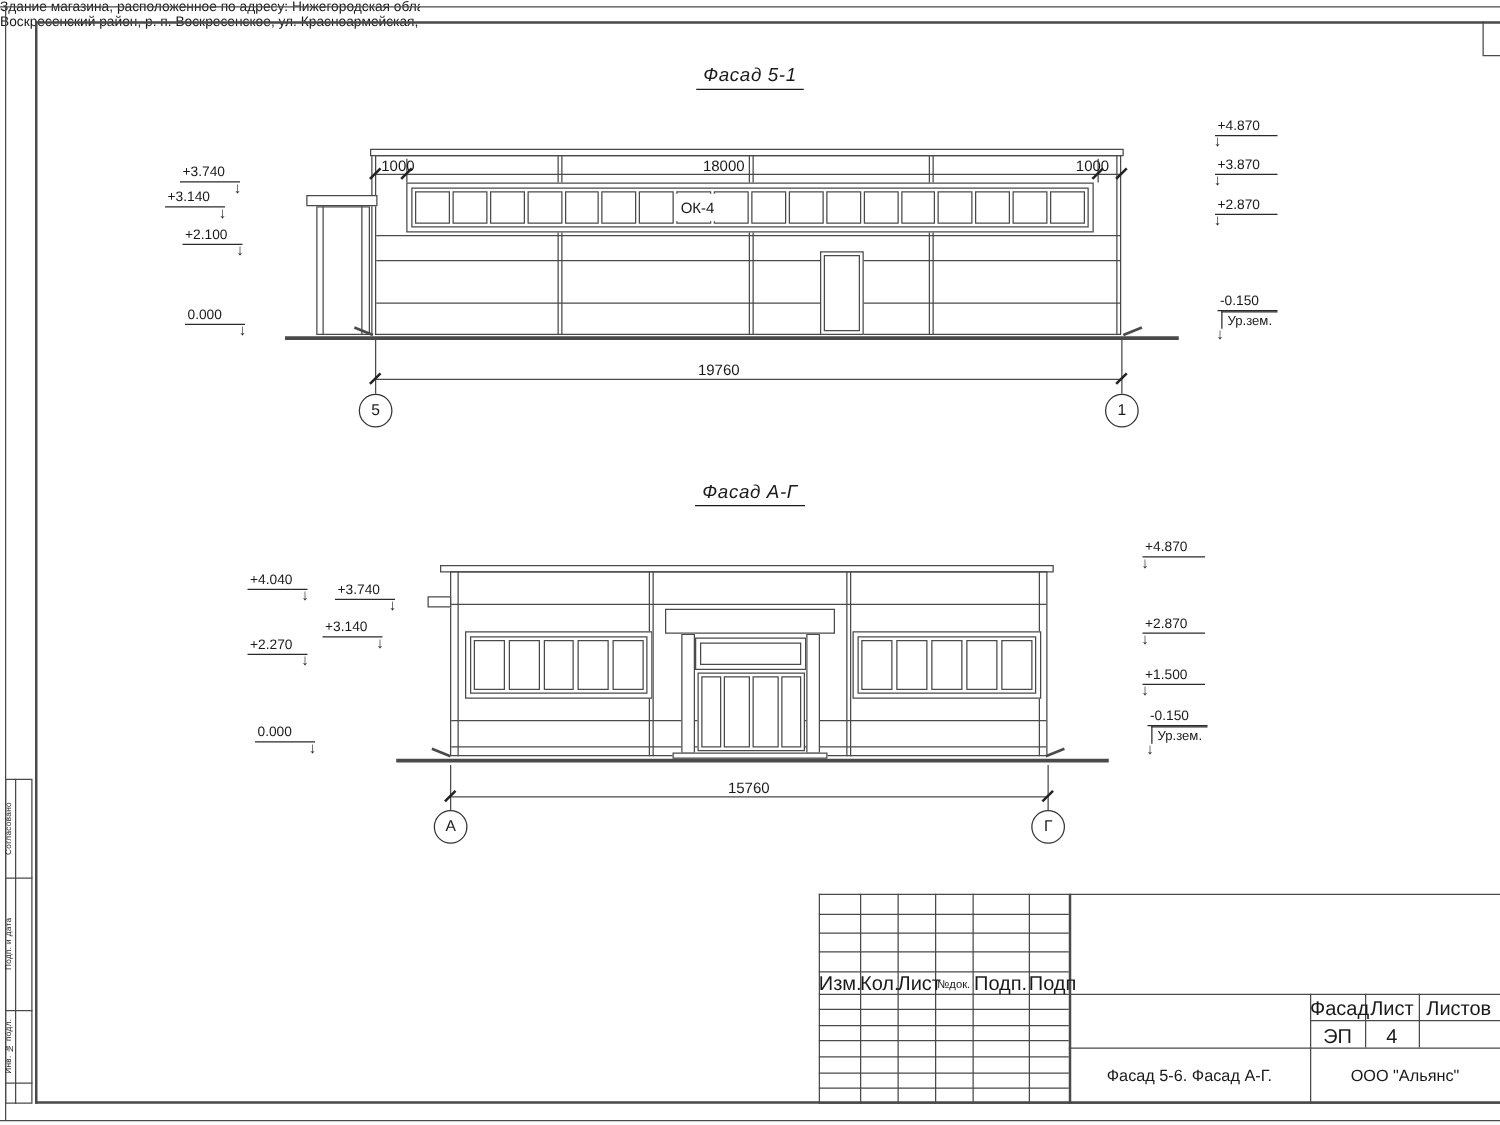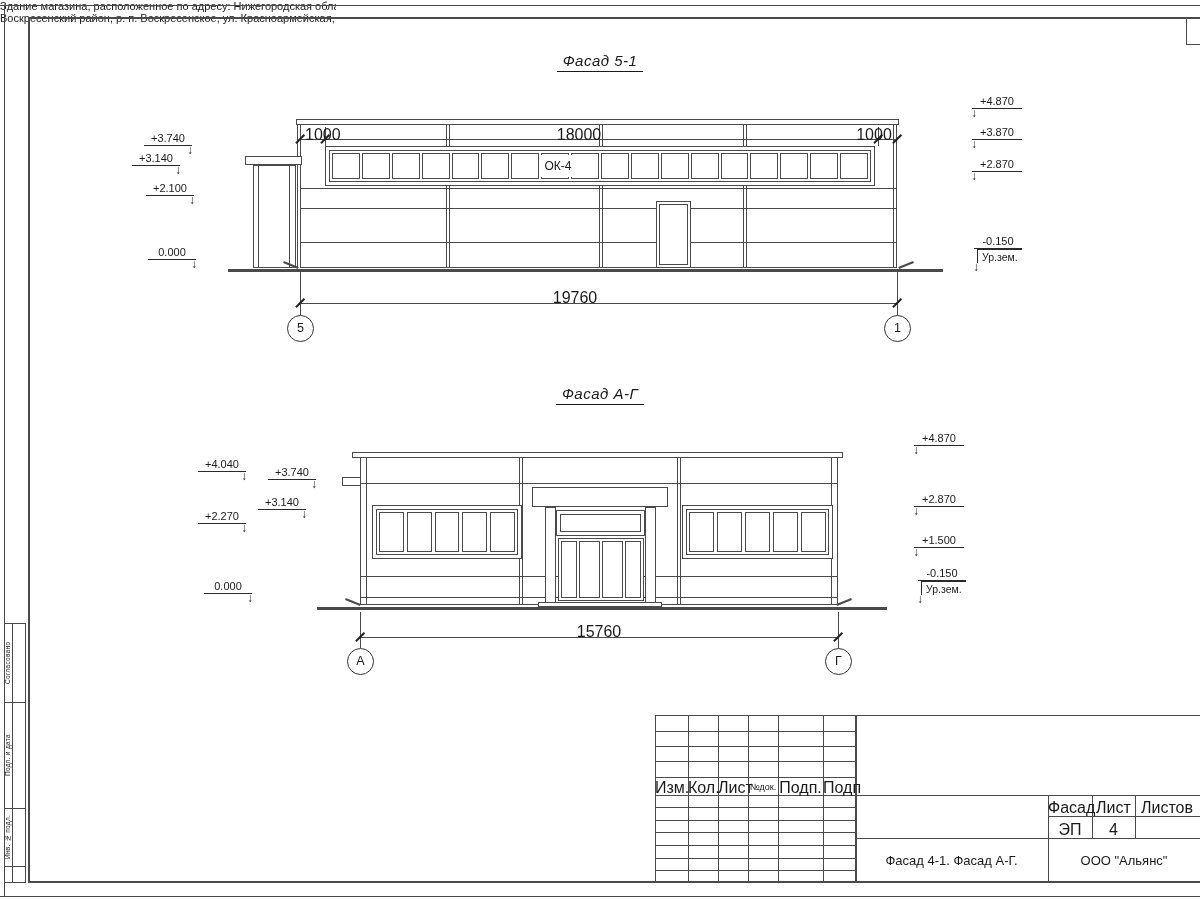--- a/index.html
+++ b/index.html
@@ -8,25 +8,25 @@
   .hl{position:absolute;height:1px;background:#4a4a4a;}
   .vl{position:absolute;width:1px;background:#4a4a4a;}
   .rc{position:absolute;border:1px solid #4a4a4a;box-sizing:border-box;}
   .w{background:#fff;}
   .joint{position:absolute;width:4px;border-left:1px solid #4a4a4a;border-right:1px solid #4a4a4a;box-sizing:border-box;}
   .panes{position:absolute;border:1.5px solid #4a4a4a;background:#fff;display:flex;gap:2px;padding:2px;box-sizing:border-box;}
   .pane{flex:1 1 0;border:1px solid #4a4a4a;min-width:0;background:#fff;}
   .doorpanes .pane:nth-child(2),.doorpanes .pane:nth-child(3){flex:1.4 1 0;}
   .dtitle{position:absolute;text-align:center;font-size:15px;font-style:italic;white-space:nowrap;}
   .dtitle span{border-bottom:1.2px solid #1a1a1a;padding:0 6px 2px;letter-spacing:.5px;}
-  .dim{position:absolute;font-size:16px;text-align:center;white-space:nowrap;}
+  .dim{position:absolute;font-size:12px;text-align:center;white-space:nowrap;}
   .tick{position:absolute;width:12px;height:1.5px;background:#222;transform:rotate(-45deg);}
   .axis{position:absolute;width:25px;height:25px;border:1.2px solid #333;border-radius:50%;
         background:#fff;text-align:center;line-height:25px;font-size:12.5px;}
-  .elev{position:absolute;font-size:11px;text-align:center;line-height:12px;}
+  .elev{position:absolute;font-size:11px;line-height:12px;}
   .elev .t{display:block;border-bottom:1px solid #2a2a2a;padding:0 2px 1px;white-space:nowrap;}
   .elev .a{position:absolute;top:100%;font-size:12px;line-height:10px;margin-top:-1px;color:#222;}
   .elev-l .a{right:-1px;}
   .elev-r .a{left:-1px;}
   .elev .a2{top:calc(100% + 14px);}
   .urzem{position:absolute;top:100%;left:3px;border-left:1px solid #2a2a2a;border-top:1px solid #2a2a2a;
          padding:1px 4px 0;font-size:10.5px;white-space:nowrap;}
   .note{position:absolute;font-size:13px;line-height:16px;white-space:nowrap;}
   .tb{position:absolute;font-size:16px;text-align:center;white-space:nowrap;}
   .tbs{font-size:9px;}
@@ -285,21 +285,21 @@
   <div class="vl" style="left:1135px;top:795px;height:43px"></div>
   <div class="hl" style="left:1048px;top:816px;width:152px"></div>
 
   <div class="tb11" style="left:862px;top:756px;width:336px">Здание магазина, расположенное по адресу: Нижегородская область,</div>
   <div class="tb11" style="left:862px;top:770px;width:336px">Воскресенский район, р. п. Воскресенское, ул. Красноармейская, д. 1</div>
   <div class="tb" style="left:1048px;top:799px;width:44px">Фасад</div>
   <div class="tb" style="left:1092px;top:799px;width:43px">Лист</div>
   <div class="tb" style="left:1137px;top:799px;width:60px">Листов</div>
   <div class="tb" style="left:1048px;top:821px;width:44px">ЭП</div>
   <div class="tb" style="left:1092px;top:821px;width:43px">4</div>
-  <div class="tb tb13" style="left:855px;top:853px;width:193px">Фасад 4-1. Фасад А-Г.</div>
+  <div class="tb tb13" style="left:855px;top:853px;width:193px">Фасад 5-6. Фасад А-Г.</div>
   <div class="tb tb13" style="left:1048px;top:853px;width:152px">ООО "Альянс"</div>
 
   <div class="rc" style="left:4px;top:623px;width:22px;height:260px"></div>
   <div class="vl" style="left:12px;top:623px;height:260px"></div>
   <div class="hl" style="left:4px;top:702px;width:22px"></div>
   <div class="hl" style="left:4px;top:808px;width:22px"></div>
   <div class="hl" style="left:4px;top:866px;width:22px"></div>
   <div class="rot" style="left:4px;top:625px;width:8px;height:75px">Согласовано</div>
   <div class="rot" style="left:4px;top:704px;width:8px;height:102px">Подп. и дата</div>
   <div class="rot" style="left:4px;top:810px;width:8px;height:54px">Инв. № подл.</div>

